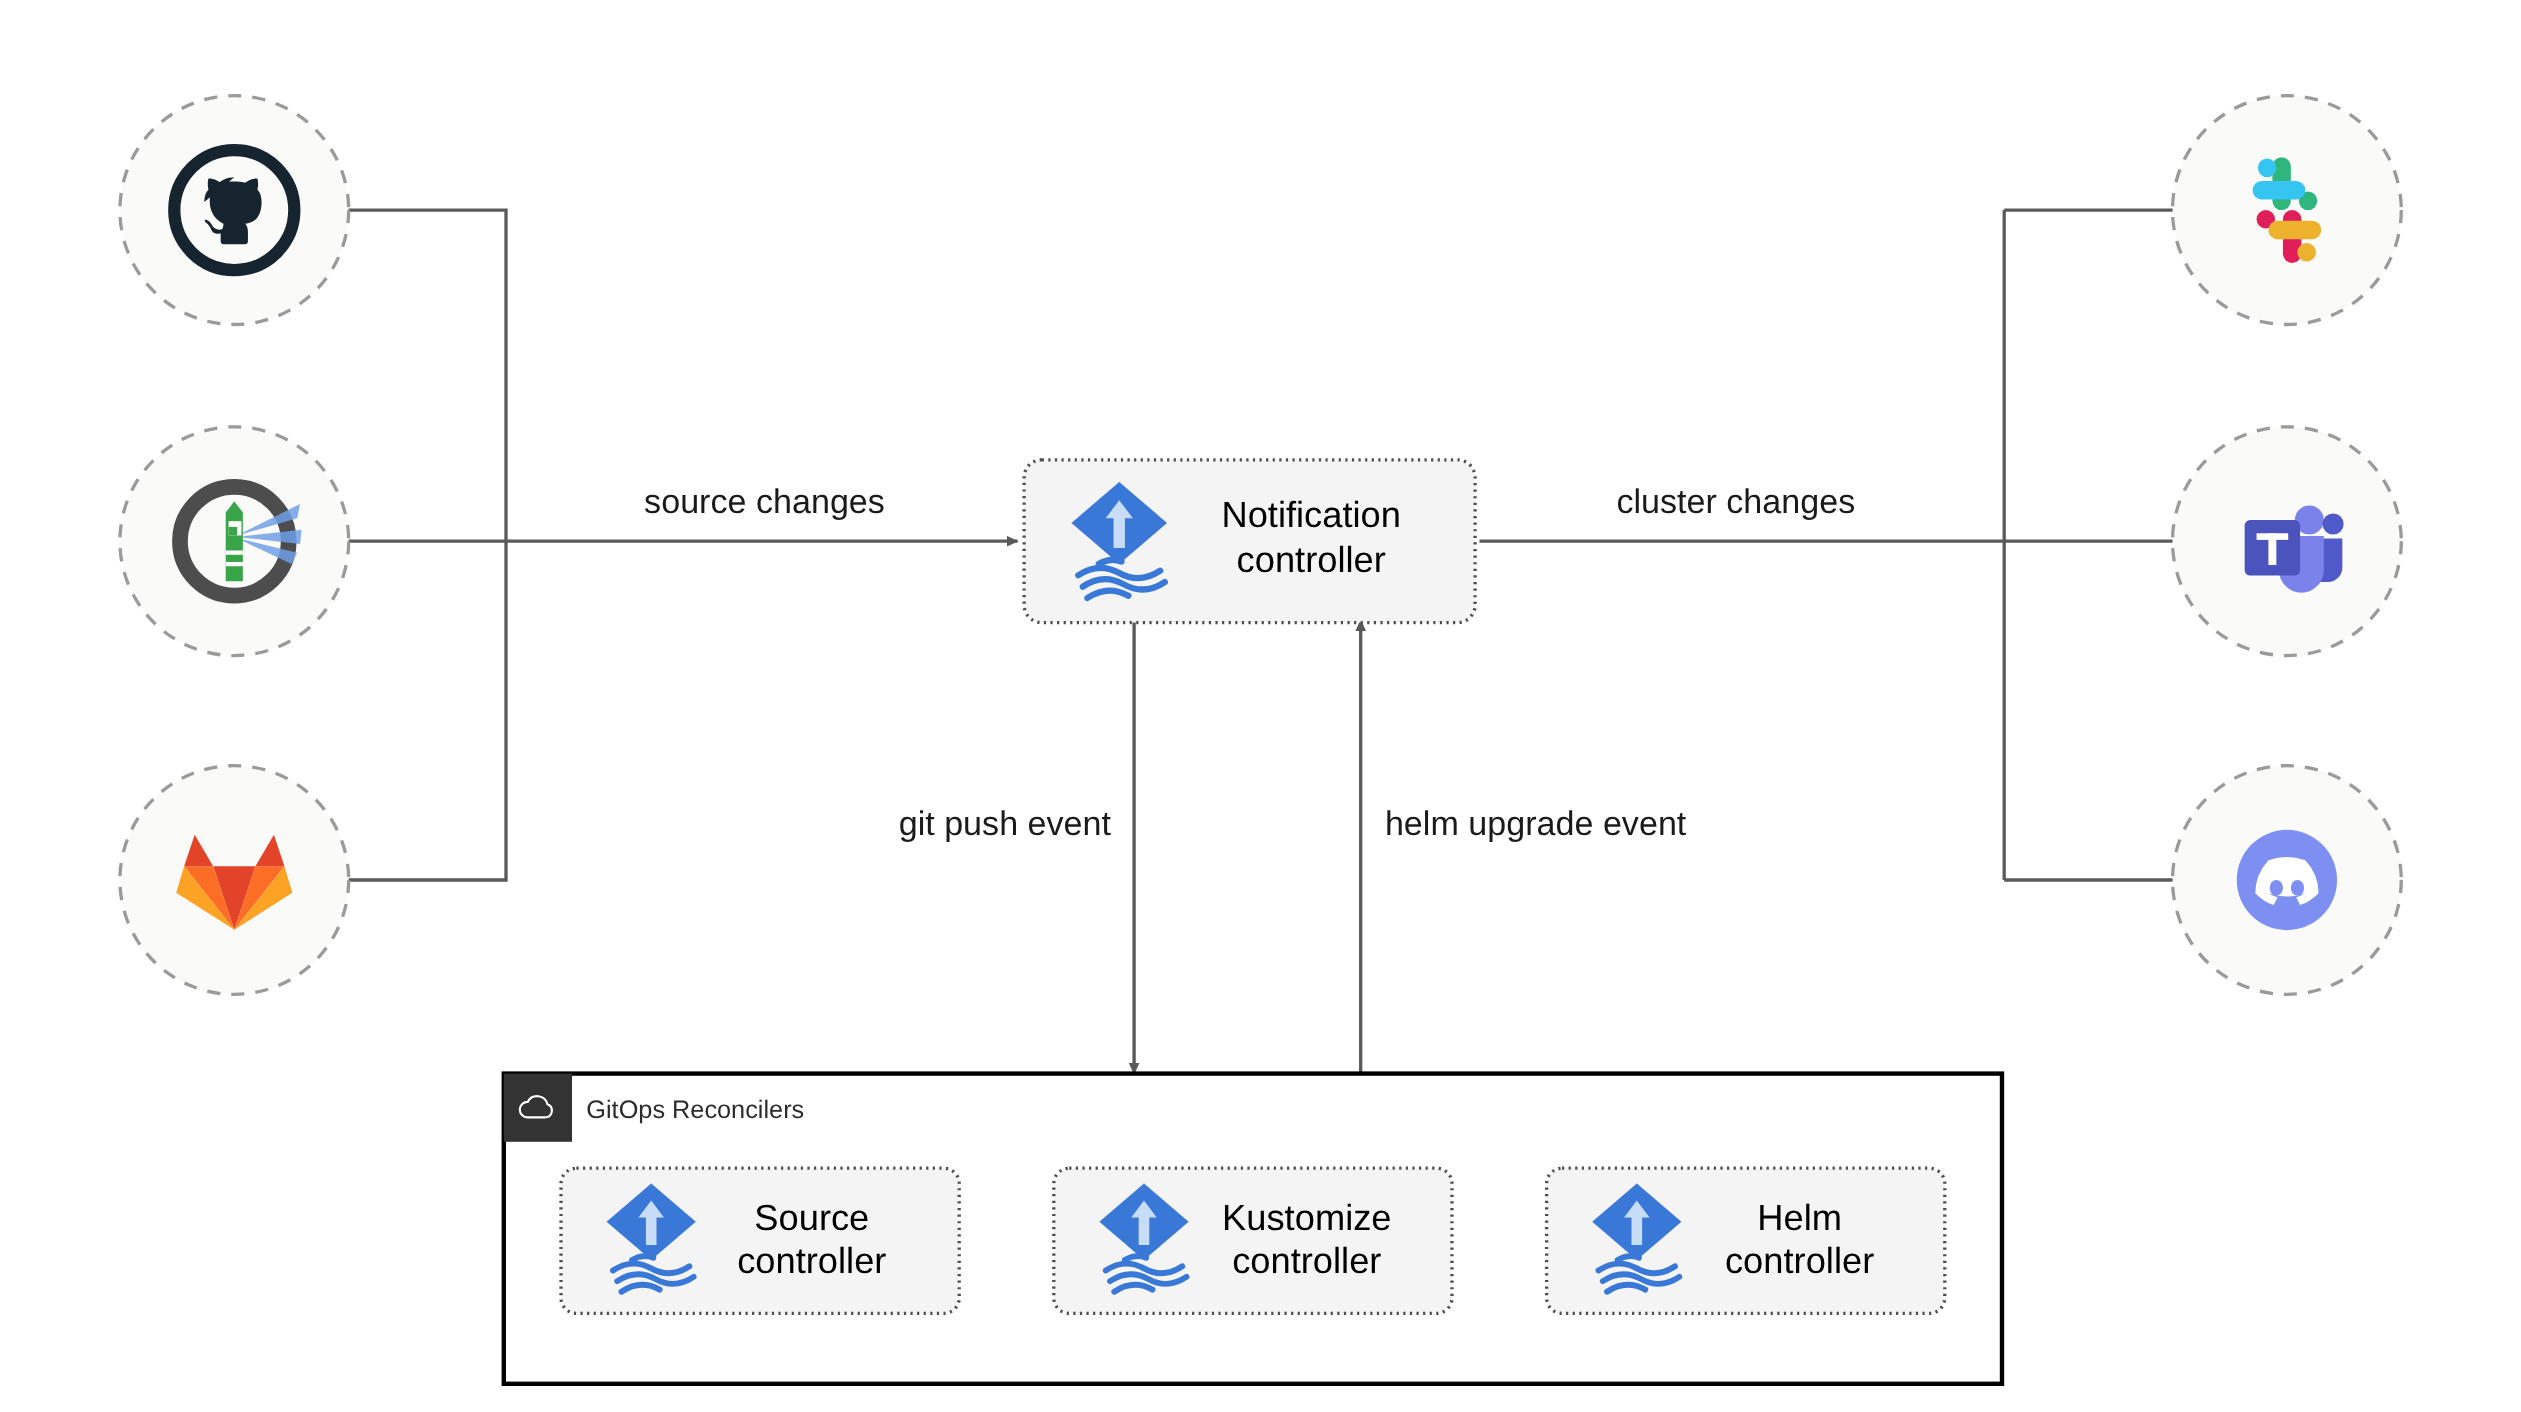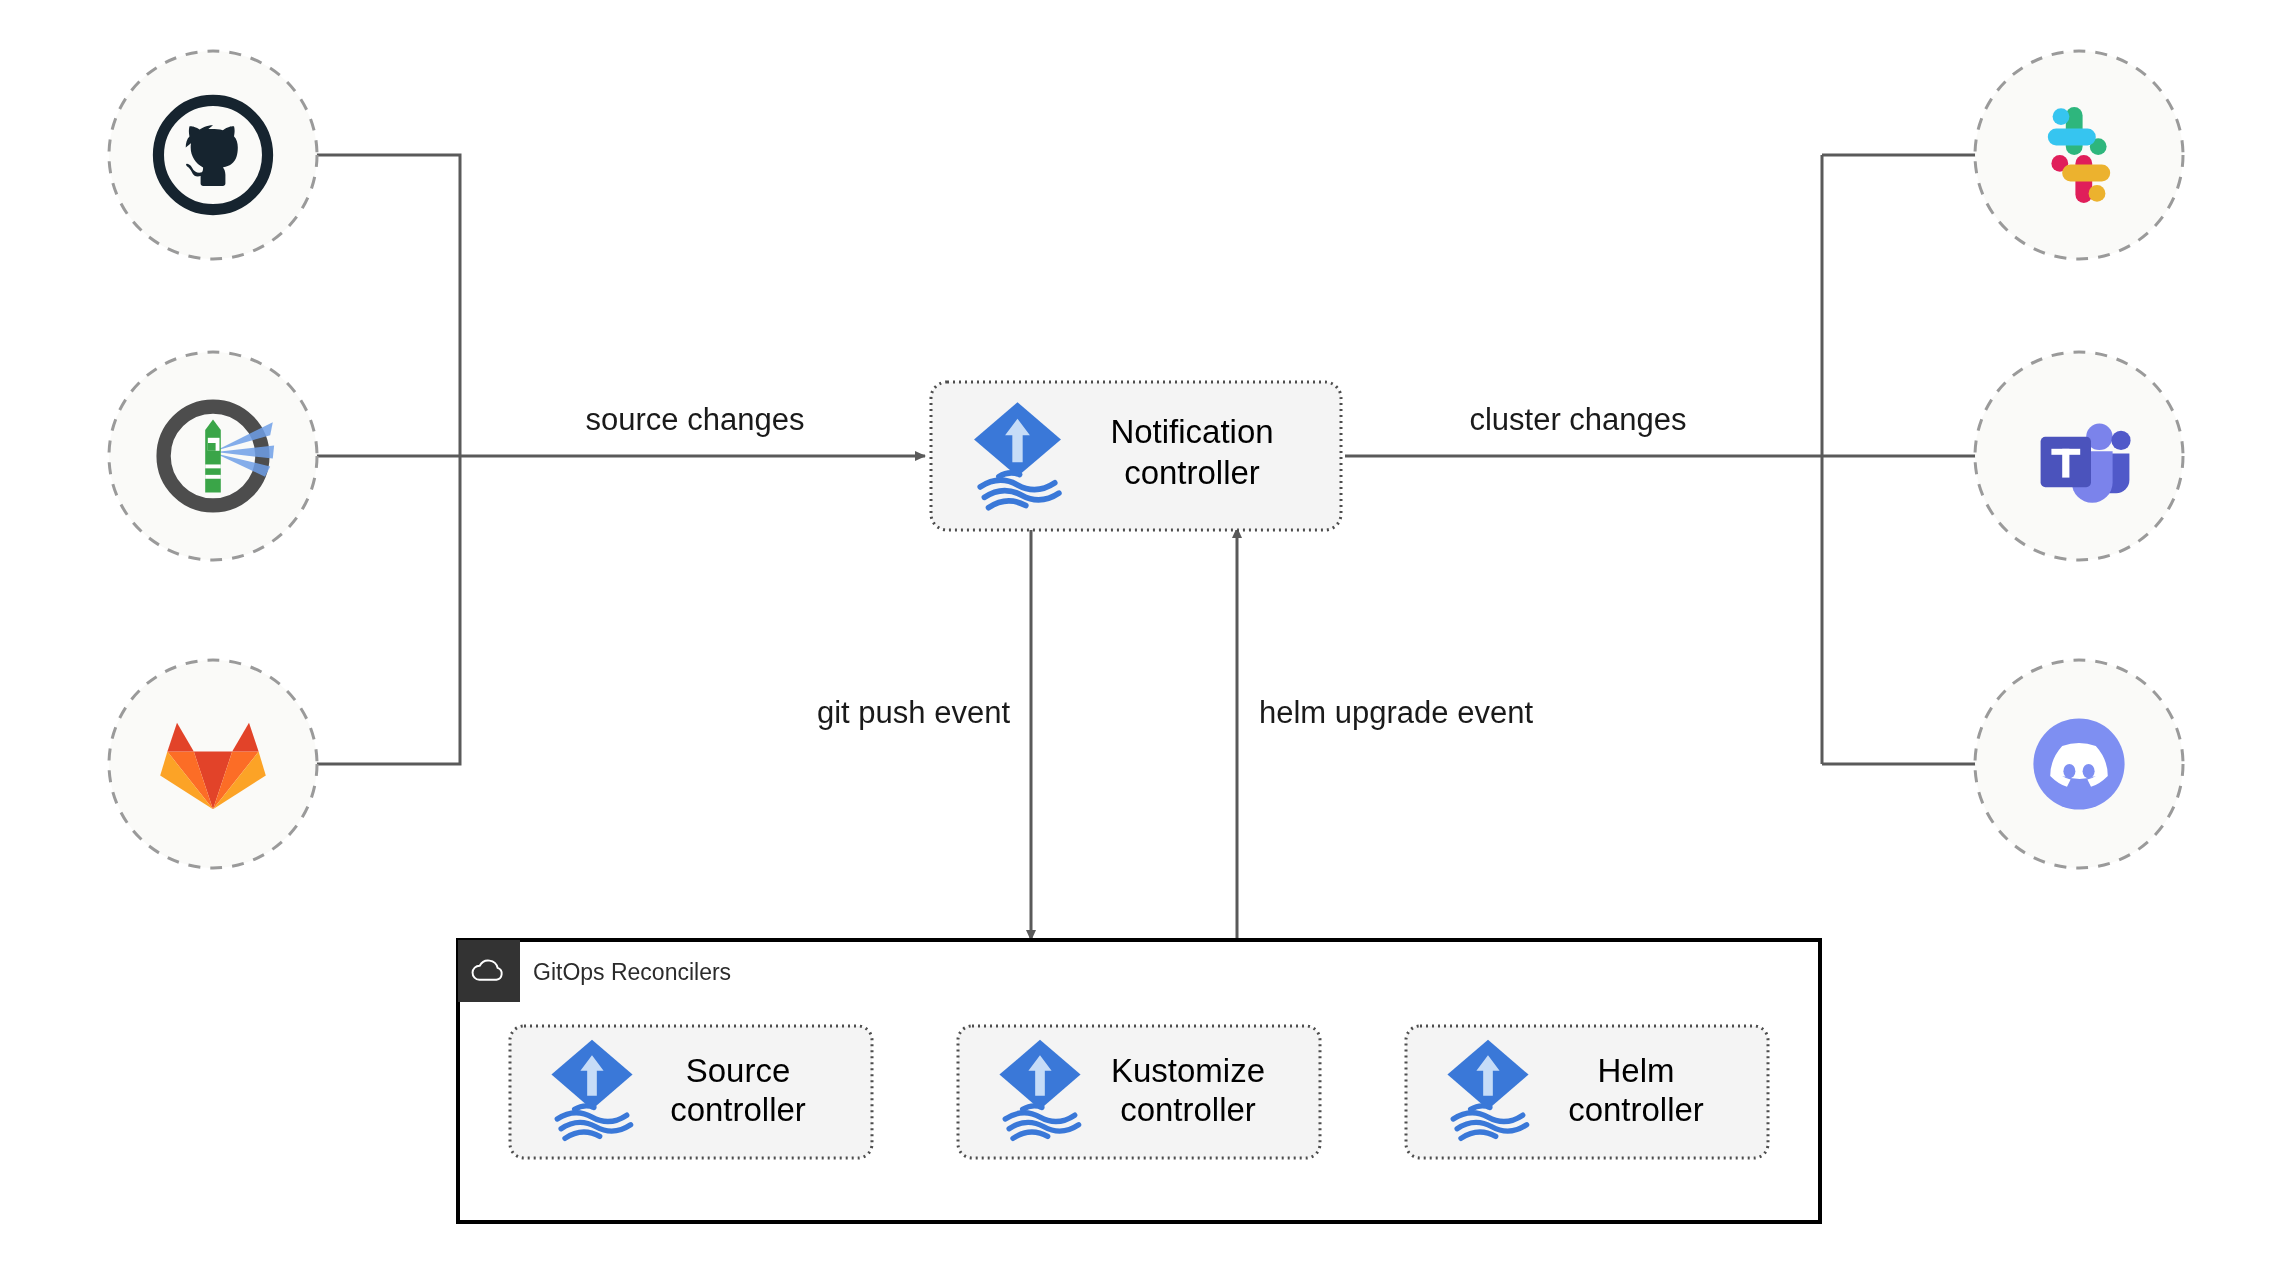--- a/index.html
+++ b/index.html
@@ -10,20 +10,21 @@
   body {
     width: 2292px;
     height: 1284px;
     font-family: "Liberation Sans", sans-serif;
     overflow: hidden;
   }
   #diagram-root {
     position: relative;
     width: 2292px;
     height: 1236px;
+    margin-top: 36px;
   }
   svg.canvas {
     display: block;
     width: 2292px;
     height: 1284px;
   }
   .edge-label {
     font-family: "Liberation Sans", sans-serif;
     font-size: 31px;
     fill: #1a1a1a;

